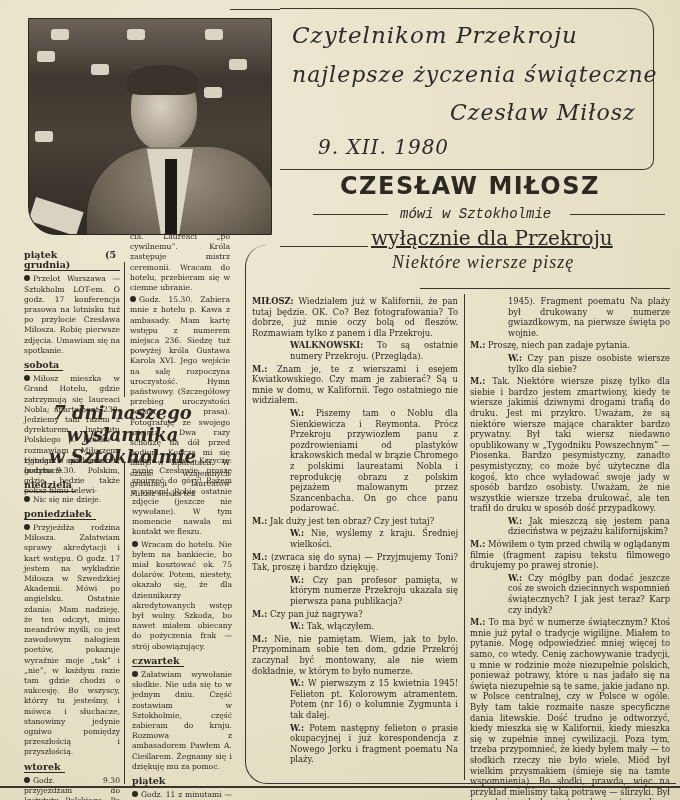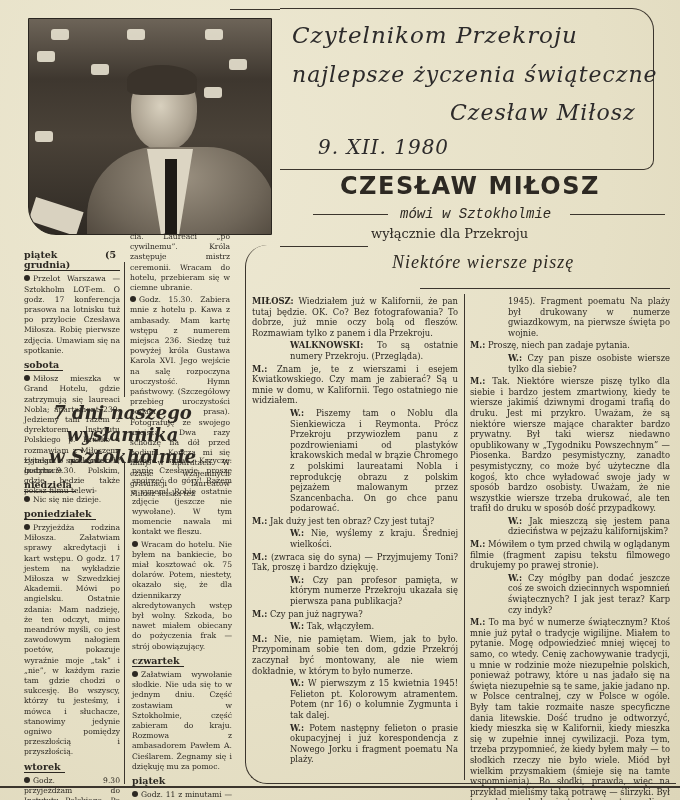--- a/index.html
+++ b/index.html
@@ -24,21 +24,21 @@
   .hand{position:absolute;font-family:"DejaVu Serif",serif;font-style:italic;color:#2c2a2a;letter-spacing:1px;}
   .hand.l1{left:292px;top:22px;font-size:23px;}
   .hand.l2{left:292px;top:62px;font-size:22px;}
   .hand.l3{left:450px;top:100px;font-size:22px;}
   .hand.date{left:318px;top:135px;font-size:20px;}
 
   
   .h-name{position:absolute;left:340px;top:172px;font-family:"DejaVu Sans",sans-serif;font-weight:bold;font-size:24px;letter-spacing:1.5px;color:#2d2923;}
   .h-sub{position:absolute;left:400px;top:206px;font-style:italic;font-size:14px;color:#2d2923;font-family:Liberation Mono, monospace;}
   .h-rule{position:absolute;height:0;border-top:1.2px solid #3b352d;}
-  .h-excl{position:absolute;left:371px;top:226px;font-size:13px;color:#2d2923;font-family:"DejaVu Serif",serif;}
+  .h-excl{position:absolute;left:371px;top:226px;font-size:20px;color:#2d2923;font-family:"DejaVu Serif",serif;text-decoration:underline;}
   .h-title{position:absolute;left:392px;top:252px;font-style:italic;font-size:18px;color:#2d2923;font-family:Liberation Serif, serif;letter-spacing:1px;}
 
   
   .diary{position:absolute;font-family:"DejaVu Serif",serif;font-size:7.6px;line-height:10.2px;text-align:justify;color:#2c2822;}
   .diary p{margin:0 0 2px 0;}
   .day{font-weight:bold;font-size:9.5px;display:inline-block;border-bottom:1.2px solid #2c2822;margin:2px 0 3px;padding-right:4px;}
   .dot{display:inline-block;width:6px;height:6px;border-radius:50%;background:#2c2822;margin-right:3px;vertical-align:0;}
   .vr{position:absolute;border-left:1px solid #3b352d;}
   .banner{position:absolute;left:0;top:402px;width:245px;text-align:center;font-style:italic;font-weight:bold;font-size:18px;line-height:22px;color:#2d2923;}
 

